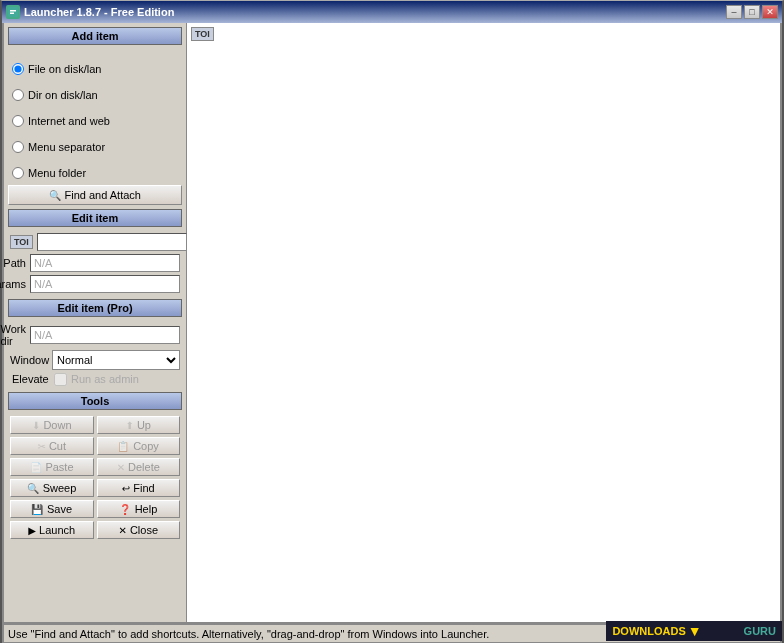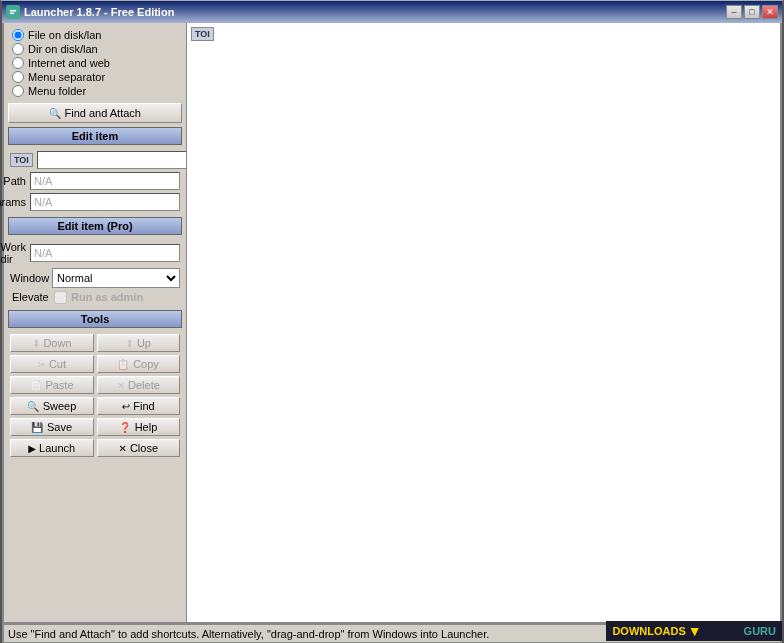--- a/index.html
+++ b/index.html
@@ -104,20 +104,21 @@
       flex-direction: column;
       gap: 2px;
       padding: 2px 4px;
     }
     .radio-item {
       display: flex;
       align-items: center;
       gap: 4px;
       font-size: 11px;
       cursor: pointer;
+      margin-top: 12px;
     }
     .radio-item input[type="radio"] {
       margin: 0;
       width: 12px;
       height: 12px;
     }
 
     
     .btn {
       background: linear-gradient(to bottom, #f0f0f0, #d8d0c8);
@@ -207,21 +208,20 @@
       align-items: flex-start;
       gap: 4px;
       padding-left: 2px;
     }
     .checkbox-row input[type="checkbox"] {
       margin: 0;
     }
     .checkbox-label {
       font-size: 11px;
       color: #aaa;
-      font-weight: bold;
     }
 
     
     .tools-grid {
       display: grid;
       grid-template-columns: 1fr 1fr;
       gap: 3px;
       padding: 2px;
     }
     .tools-grid .btn {
@@ -299,20 +299,21 @@
       <div class="tb-btn">–</div>
       <div class="tb-btn">□</div>
       <div class="tb-btn close-btn">✕</div>
     </div>
   </div>
 
   <div class="window-body">
 
     <div class="left-panel">
 
+      <div class="section-header">Add item</div>
       <div class="radio-group">
         <label class="radio-item">
           <input type="radio" name="add-type" checked="" style="">
           <span>File on disk/lan</span>
         </label>
         <label class="radio-item">
           <input type="radio" name="add-type" style="">
           <span>Dir on disk/lan</span>
         </label>
         <label class="radio-item">

